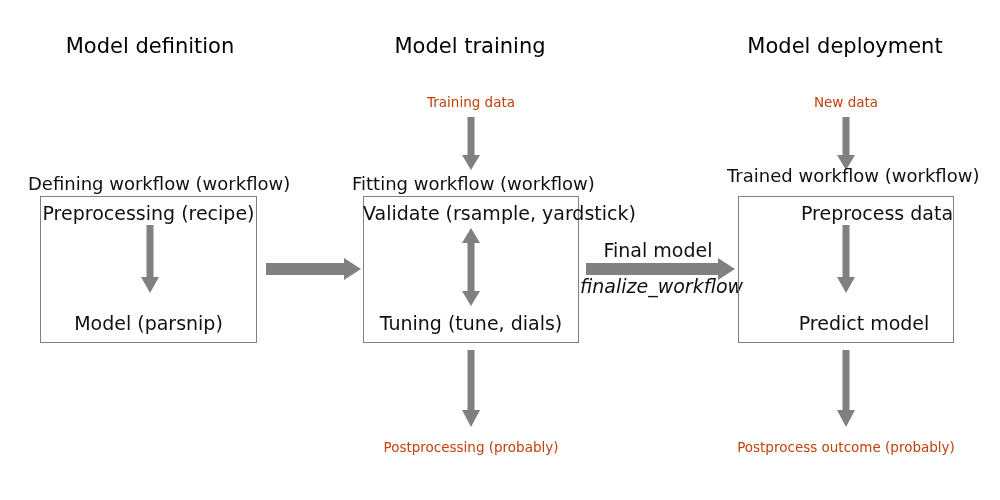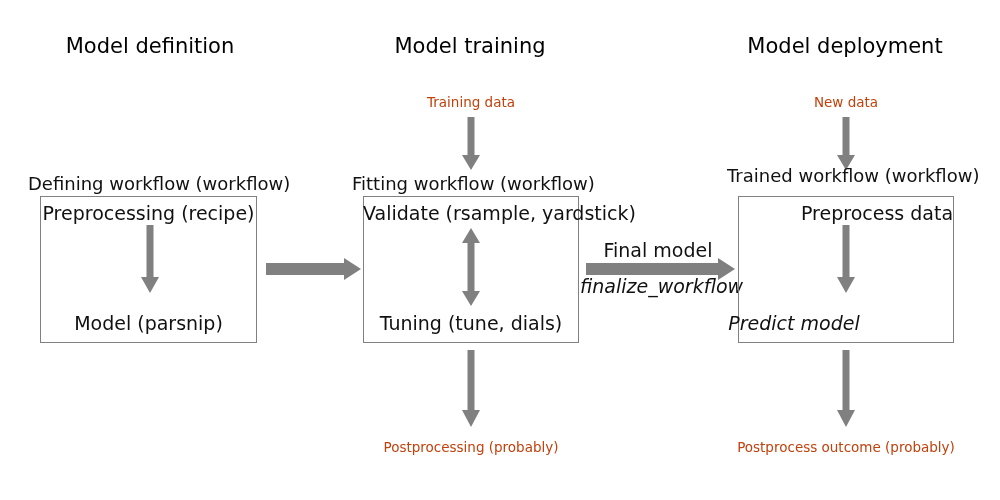--- a/index.html
+++ b/index.html
@@ -139,21 +139,21 @@
   <div class="box-label" style="left:727px; top:167px; width:240px;">Trained workflow (workflow)</div>
 
   <div class="wf-box" style="left:738px; top:196px; width:216px; height:147px;"></div>
 
   <div class="inner-label" style="left:738px; top:204px; width:216px;margin-left:31px;">Preprocess data</div>
 
   <svg class="arrow-svg" style="left:836px; top:225px;" width="20" height="70" viewBox="0 0 20 70">
     <path d="M6.5,0 L13.5,0 L13.5,52 L19,52 L10,68 L1,52 L6.5,52 Z" fill="#808080"></path>
   </svg>
 
-  <div class="inner-label" style="left:704px; top:314px; width:180px;font-style:italic;">Predict model</div>
+  <div class="inner-label" style="left:774px; top:314px; width:180px;">Predict model</div>
 
   <svg class="arrow-svg" style="left:836px; top:350px;" width="20" height="78" viewBox="0 0 20 78">
     <path d="M6.5,0 L13.5,0 L13.5,60 L19,60 L10,77 L1,60 L6.5,60 Z" fill="#808080"></path>
   </svg>
 
   <div class="node-label" style="left:726px; top:441px; width:240px;">Postprocess outcome (probably)</div>
 
 </div>
 
 </body></html>

